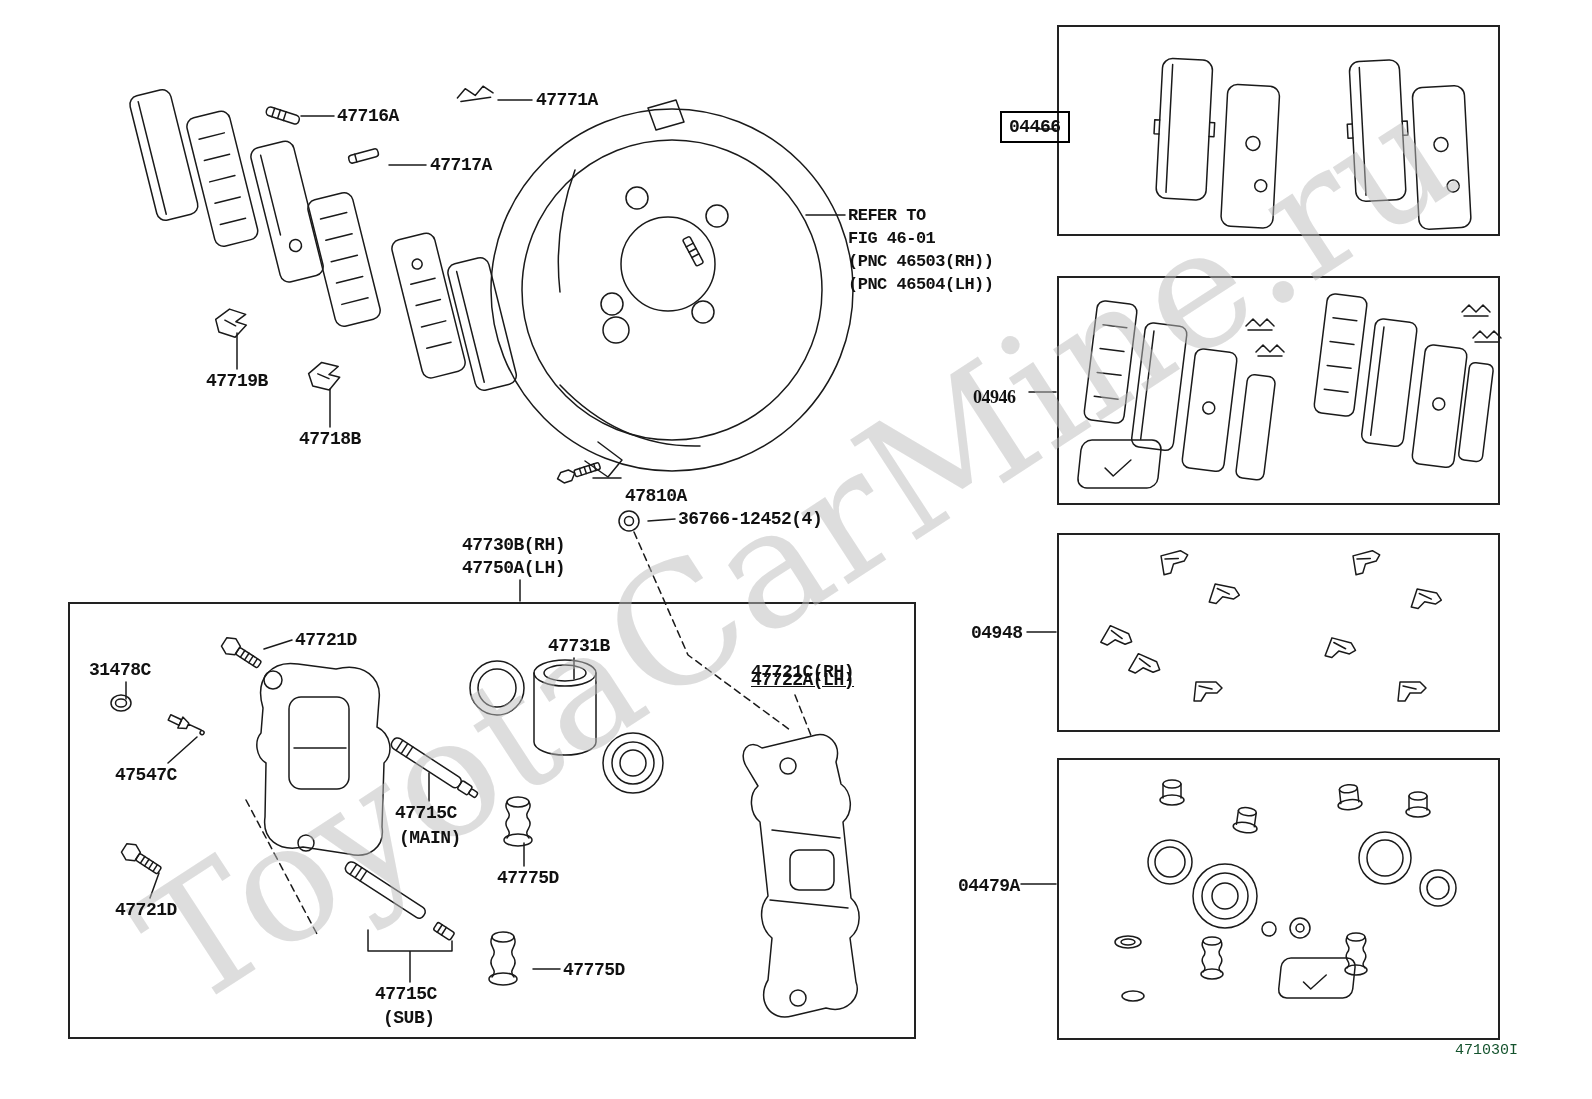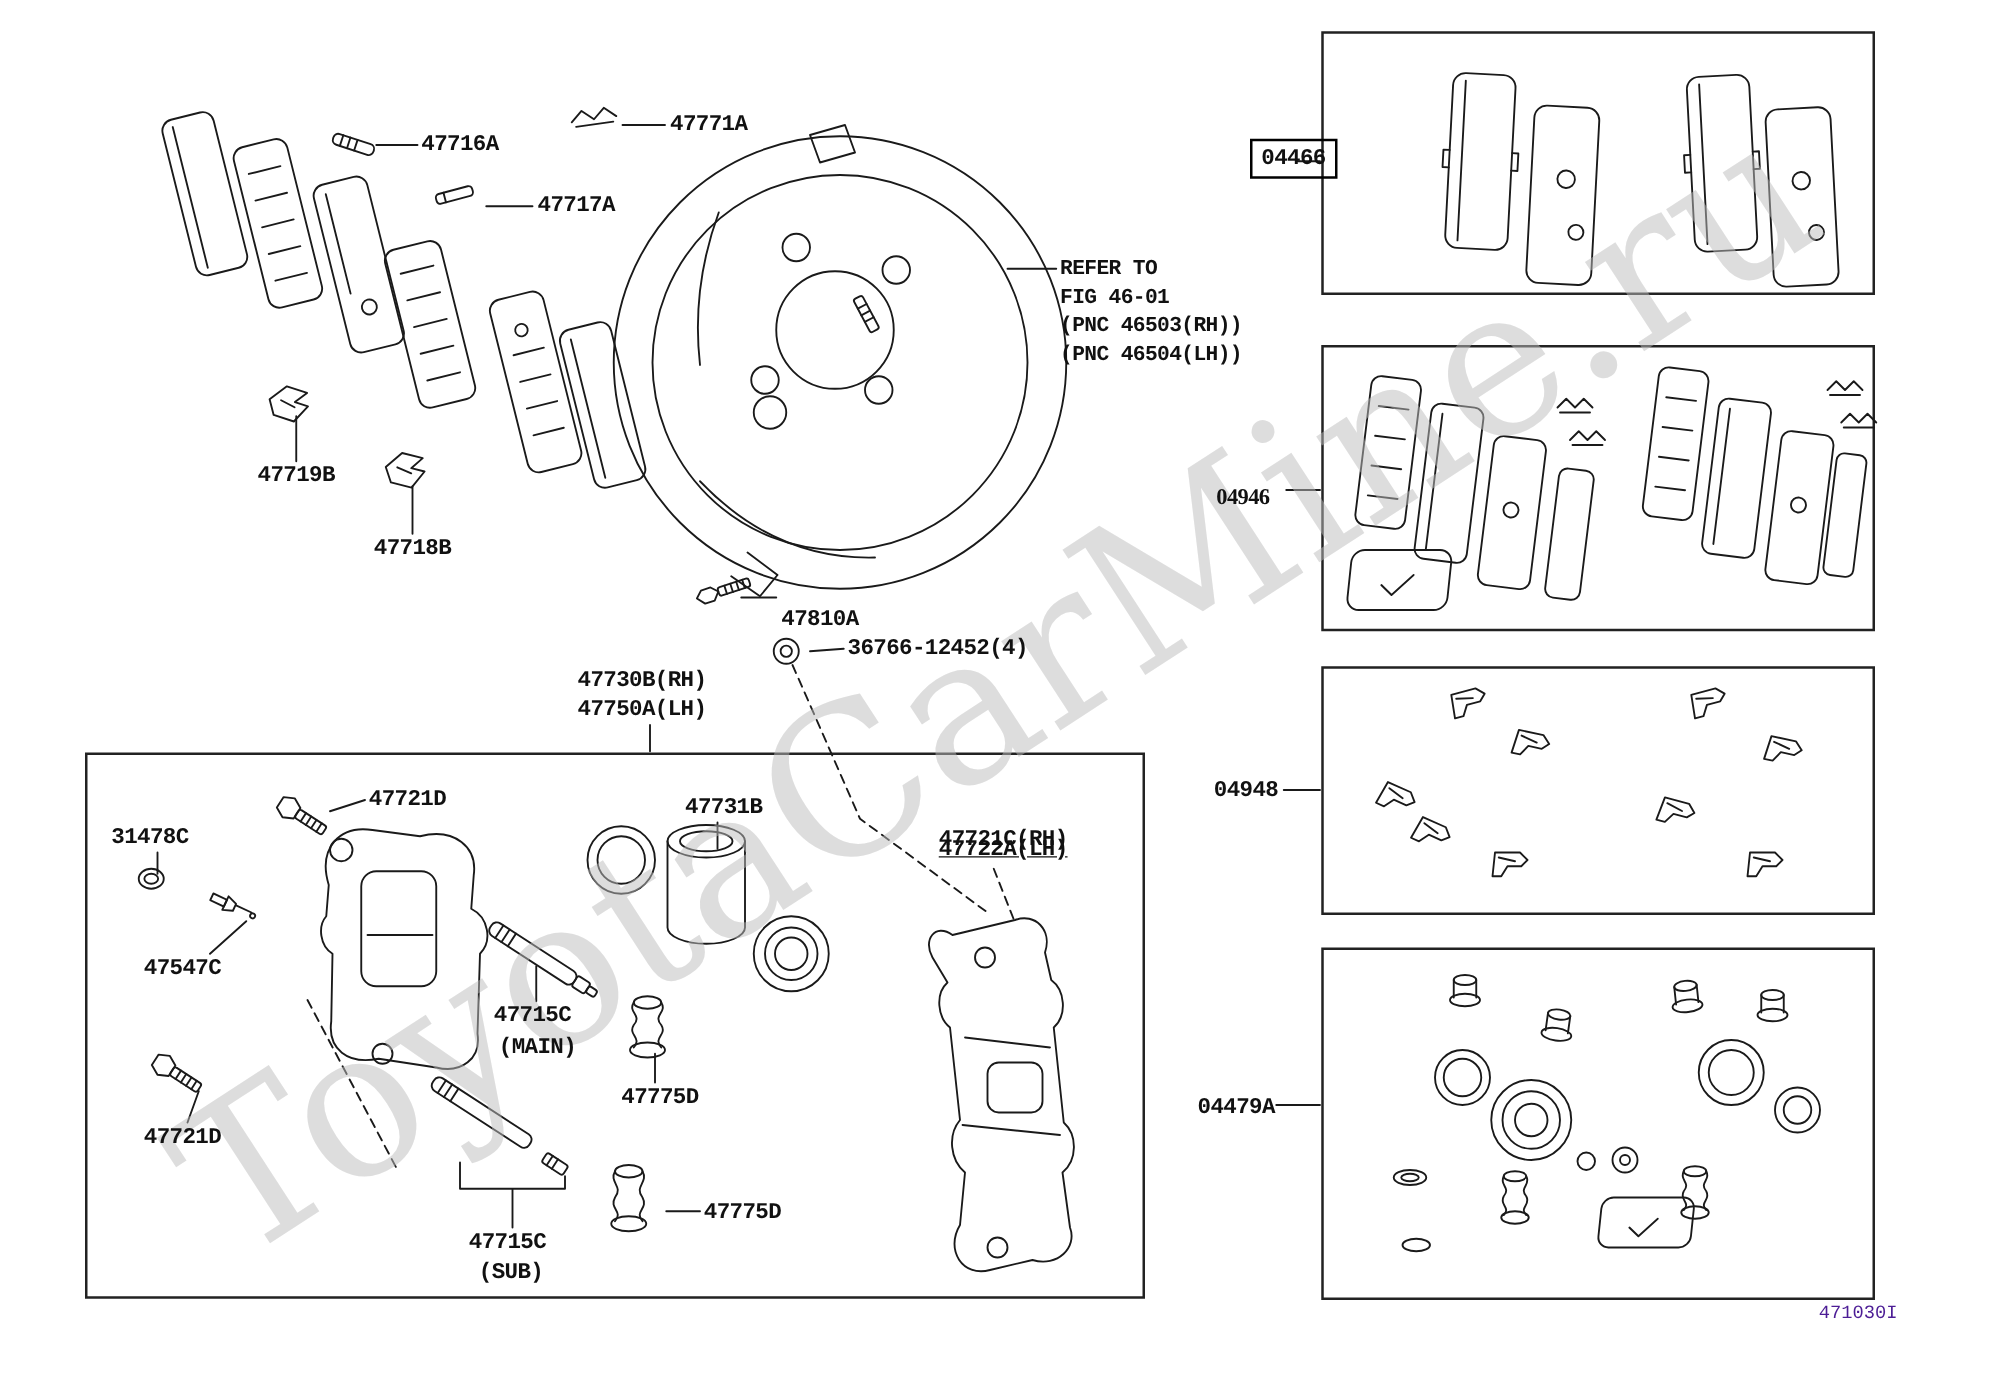--- a/index.html
+++ b/index.html
@@ -32,21 +32,21 @@
     font:bold 18px/1 "Liberation Mono","DejaVu Sans Mono",monospace;
     letter-spacing:-0.5px;
   }
   .kit-label.highlighted { border:2.5px solid #000000; padding:5px 7px;margin-left:39px; }
   .note {
     position:absolute; left:848px; top:204px; z-index:10; color:#111111;
     font:bold 17px/23px "Liberation Mono","DejaVu Sans Mono",monospace;
     letter-spacing:-0.5px; white-space:nowrap;
   }
   .code {
-    position:absolute; left:1455px; top:1043px; z-index:10; color:#4c1d95;
+    position:absolute; left:1455px; top:1043px; z-index:10; color:#14532d;
     font:15px/1 "Liberation Mono","DejaVu Sans Mono",monospace;
   }
 </style>
 </head>
 <body>
 
 <div class="box" style="left:68px; top:602px; width:848px; height:437px;"></div>
 <div class="box" style="left:1057px; top:25px; width:443px; height:211px;"></div>
 <div class="box" style="left:1057px; top:276px; width:443px; height:229px;"></div>
 <div class="box" style="left:1057px; top:533px; width:443px; height:199px;"></div>

